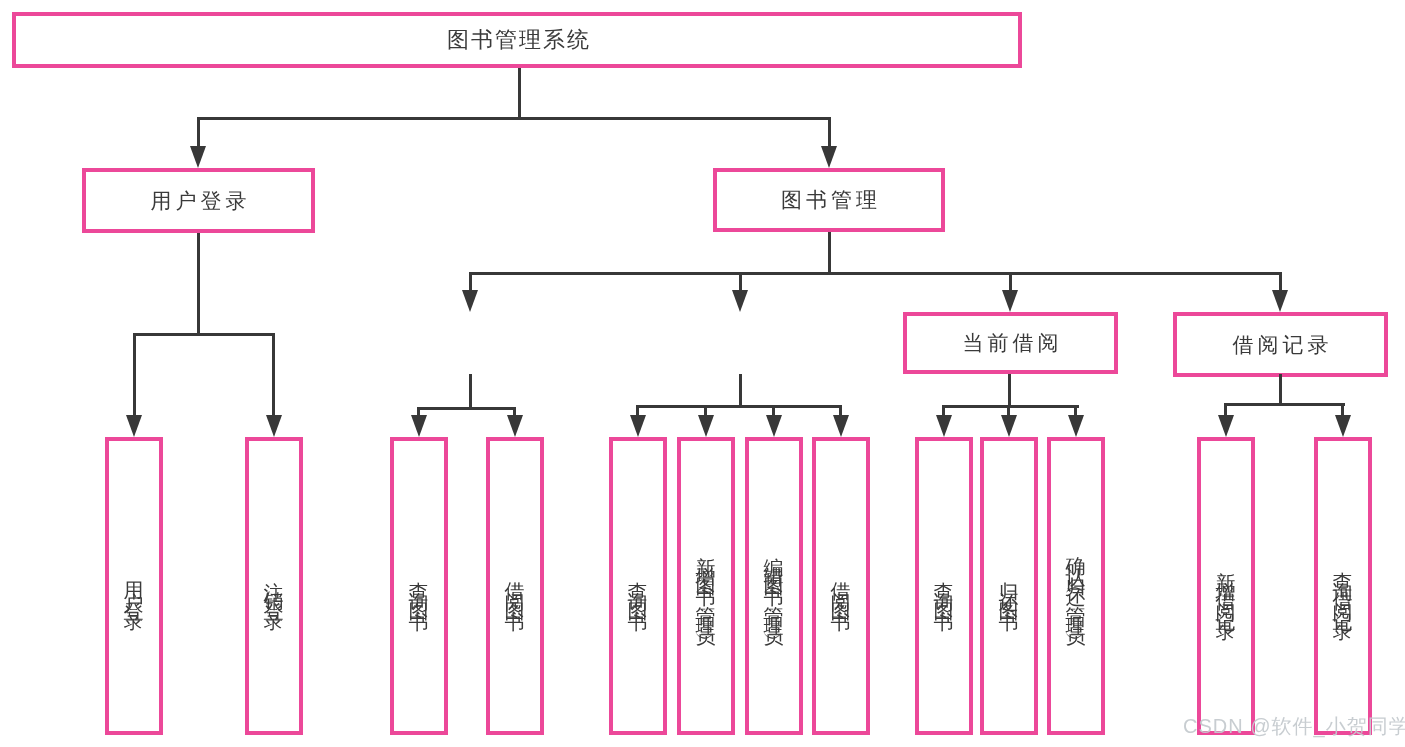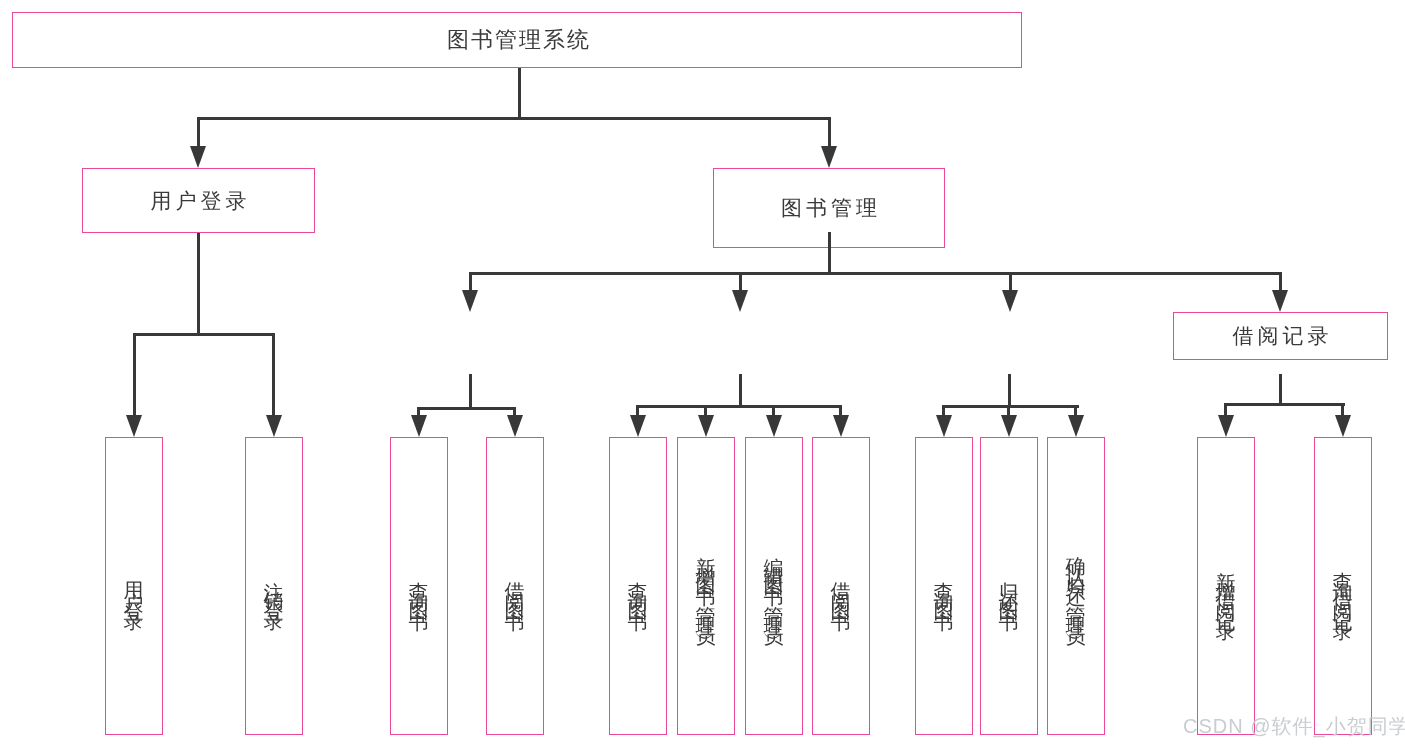--- a/index.html
+++ b/index.html
@@ -1,21 +1,21 @@
 <!DOCTYPE html>
 <html><head>
 <meta charset="utf-8">
 <style>
   html,body{margin:0;padding:0;background:#ffffff;}
   .stage{
     position:relative;width:1405px;height:747px;background:#ffffff;
     font-family:"Liberation Sans",sans-serif;overflow:hidden;
   }
   .box{
-    position:absolute;box-sizing:border-box;border:1px solid #ec4899;
+    position:absolute;box-sizing:border-box;border:4px solid #ec4899;
     background:#ffffff;display:flex;align-items:center;justify-content:center;
   }
   .lbl{
     font-size:21px;letter-spacing:4px;padding-left:4px;color:#3a3a3a;
     white-space:nowrap;
   }
   .root-box .lbl{font-size:22px;letter-spacing:2px;}
   .vlbl{
     writing-mode:vertical-rl;text-orientation:mixed;line-height:1;
     font-size:20px;letter-spacing:10px;color:#3a3a3a;white-space:nowrap;
@@ -45,21 +45,21 @@
   <div class="vl" style="left:518px;top:68px;height:49px"></div>
   <div class="hl" style="left:197px;top:117px;width:634px"></div>
   <div class="vl" style="left:197px;top:117px;height:38px"></div>
   <div class="vl" style="left:828px;top:117px;height:38px"></div>
   <div class="arr" style="left:190px;top:146px"></div>
   <div class="arr" style="left:821px;top:146px"></div>
 
   <div class="box" style="left:82px;top:168px;width:233px;height:65px">
     <span class="lbl">用户登录</span>
   </div>
-  <div class="box" style="left:713px;top:168px;width:232px;height:80px">
+  <div class="box" style="left:713px;top:168px;width:232px;height:64px">
     <span class="lbl">图书管理</span>
   </div>
 
   <div class="vl" style="left:197px;top:233px;height:102px"></div>
   <div class="hl" style="left:133px;top:333px;width:142px"></div>
   <div class="vl" style="left:133px;top:333px;height:84px"></div>
   <div class="vl" style="left:272px;top:333px;height:84px"></div>
   <div class="arr" style="left:126px;top:415px"></div>
   <div class="arr" style="left:266px;top:415px"></div>
 
@@ -67,21 +67,24 @@
   <div class="hl" style="left:469px;top:272px;width:813px"></div>
   <div class="vl" style="left:469px;top:272px;height:20px"></div>
   <div class="vl" style="left:739px;top:272px;height:20px"></div>
   <div class="vl" style="left:1009px;top:272px;height:20px"></div>
   <div class="vl" style="left:1279px;top:272px;height:20px"></div>
   <div class="arr" style="left:462px;top:290px"></div>
   <div class="arr" style="left:732px;top:290px"></div>
   <div class="arr" style="left:1002px;top:290px"></div>
   <div class="arr" style="left:1272px;top:290px"></div>
 
-  <div class="box" style="left:1173px;top:312px;width:215px;height:48px">
+  <div class="box" style="left:903px;top:312px;width:215px;height:62px">
+    <span class="lbl">当前借阅</span>
+  </div>
+  <div class="box" style="left:1173px;top:312px;width:215px;height:65px">
     <span class="lbl">借阅记录</span>
   </div>
 
   <div class="vl" style="left:469px;top:374px;height:35px"></div>
   <div class="hl" style="left:417px;top:407px;width:99px"></div>
   <div class="vl" style="left:417px;top:407px;height:10px"></div>
   <div class="vl" style="left:513px;top:407px;height:10px"></div>
   <div class="arr" style="left:411px;top:415px"></div>
   <div class="arr" style="left:507px;top:415px"></div>
 

